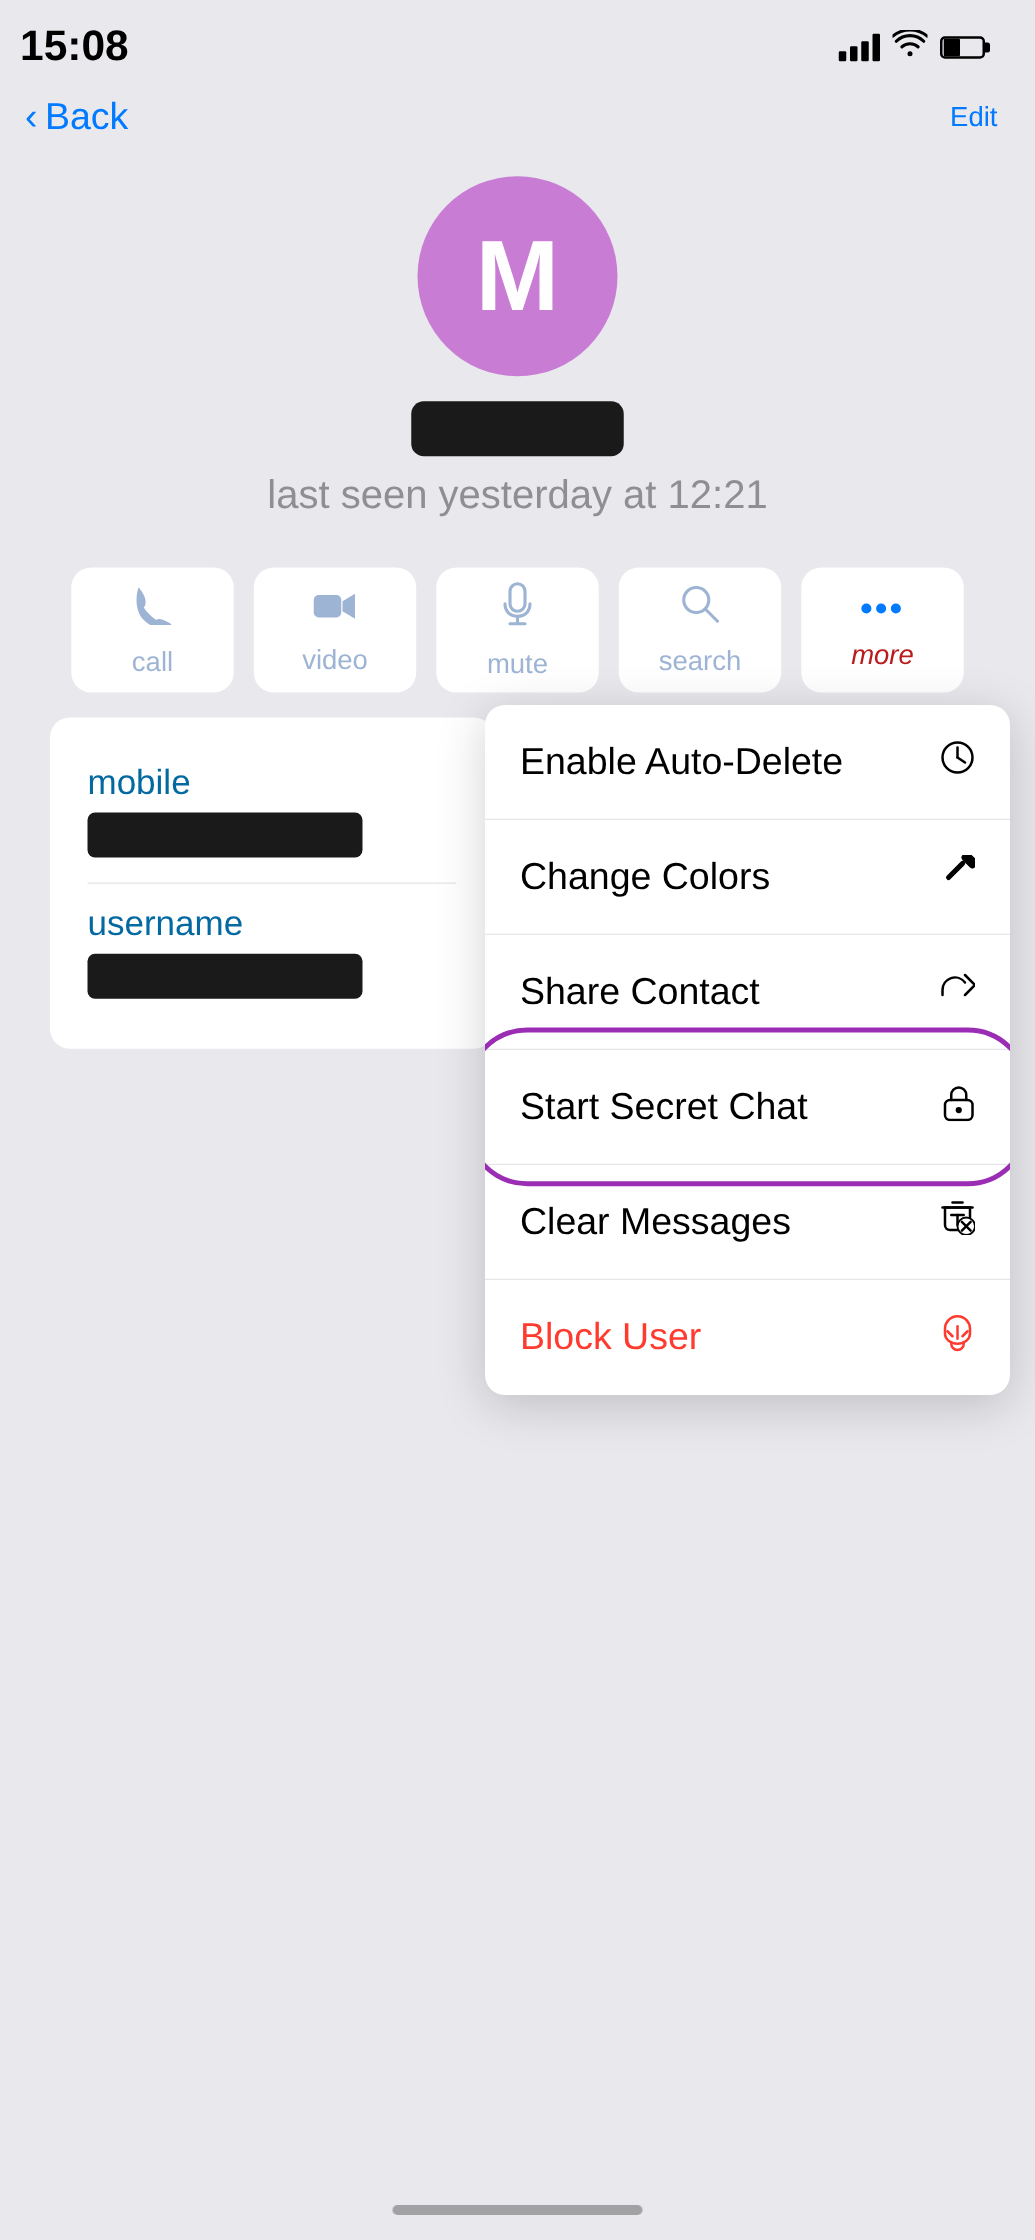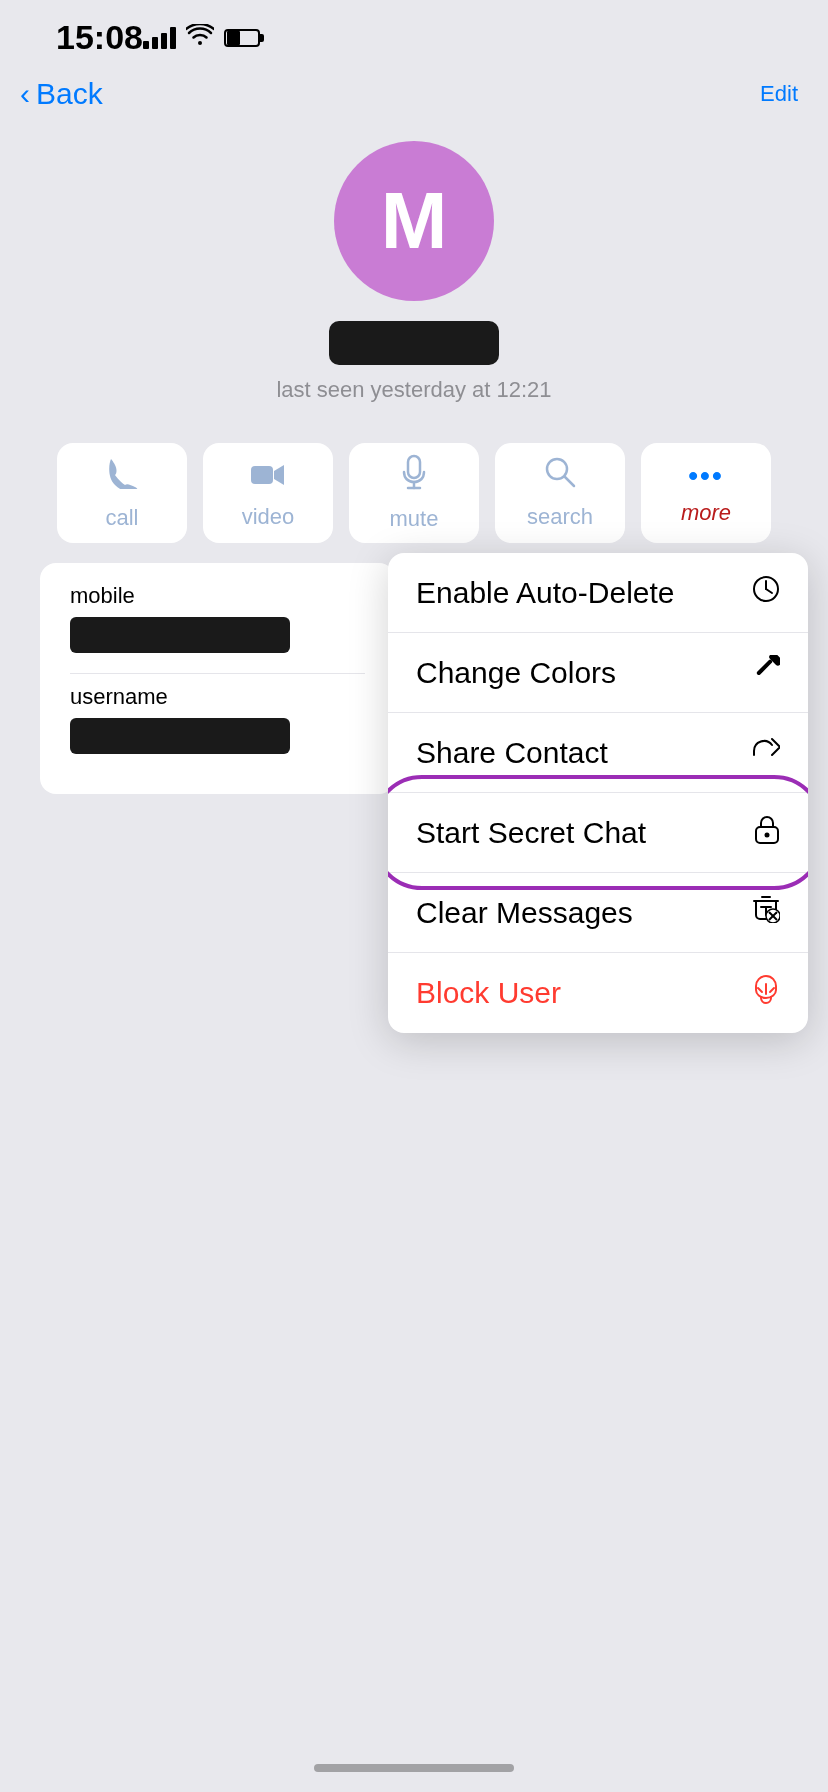--- a/index.html
+++ b/index.html
@@ -10,25 +10,24 @@
       min-height: 1792px;
       background: #e8e8ed;
       font-family: -apple-system, 'SF Pro Display', 'Helvetica Neue', sans-serif;
       overflow-x: hidden;
       position: relative;
     }
 
     
     .status-bar {
       display: flex;
-      justify-content: flex-start;
+      justify-content: space-between;
       align-items: center;
       padding: 18px 40px 10px 16px;
       background: #e8e8ed;
-      margin-left: 40px;
     }
 
     .status-time {
       font-size: 34px;
       font-weight: 600;
       color: #000;
     }
 
     .status-icons {
       display: flex;
@@ -142,21 +141,21 @@
     .username-block {
       width: 170px;
       height: 44px;
       background: #1a1a1a;
       border-radius: 10px;
       margin-bottom: 12px;
     }
 
     .last-seen {
       color: #8E8E93;
-      font-size: 22px;
+      font-size: 32px;
       margin-bottom: 20px;
     }
 
     
     .action-buttons {
       display: flex;
       justify-content: center;
       gap: 16px;
       padding: 10px 20px 20px 20px;
       background: #e8e8ed;
@@ -203,23 +202,24 @@
       width: 45%;
       border-radius: 16px;
       margin-left: 20px;
     }
 
     .contact-field {
       margin-bottom: 20px;
     }
 
     .contact-field-label {
-      font-size: 22px;
-      color: #000000;
+      font-size: 28px;
+      color: #0369a1;
       margin-bottom: 8px;
+      margin-top: 16px;
     }
 
     .contact-field-value {
       width: 220px;
       height: 36px;
       background: #1a1a1a;
       border-radius: 6px;
     }
 
     .contact-divider {
@@ -239,21 +239,21 @@
       box-shadow: 0 8px 40px rgba(0,0,0,0.18);
       overflow: hidden;
       z-index: 10;
     }
 
     .menu-item {
       display: flex;
       justify-content: space-between;
       align-items: center;
       padding: 0 28px;
-      height: 80px;
+      height: 92px;
       cursor: pointer;
       border-bottom: 1px solid #E5E5EA;
       text-align: right;
     }
 
     .menu-item:last-child {
       border-bottom: none;
     }
 
     .menu-item-text {

